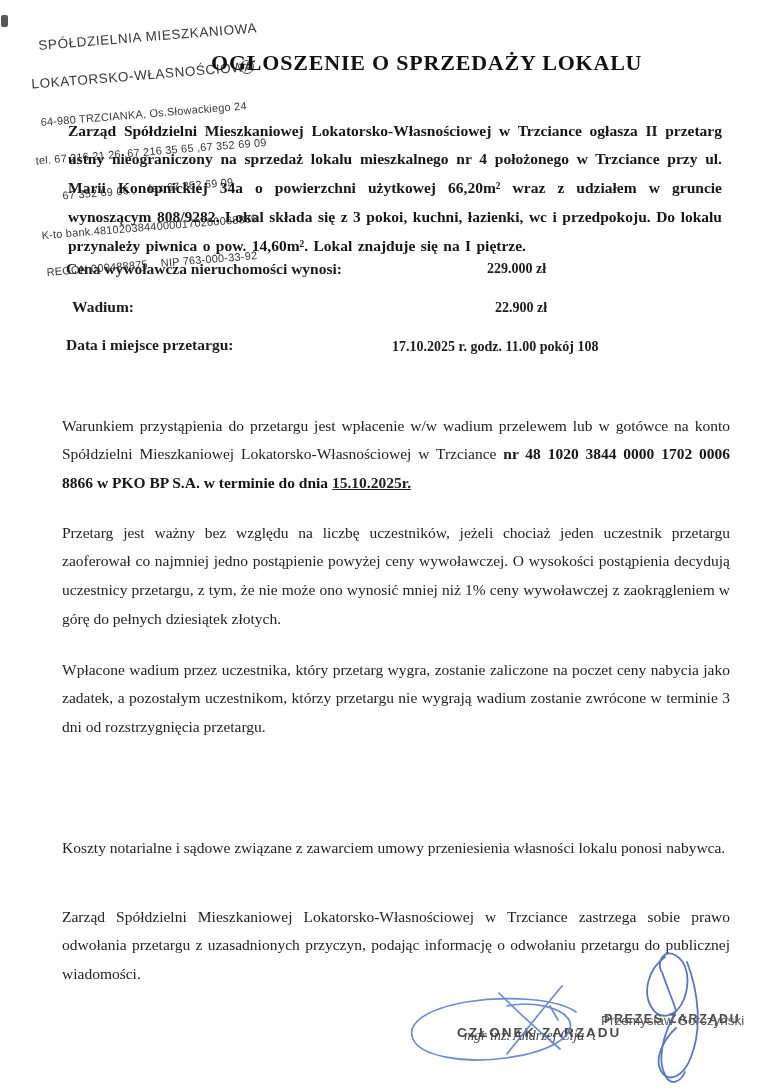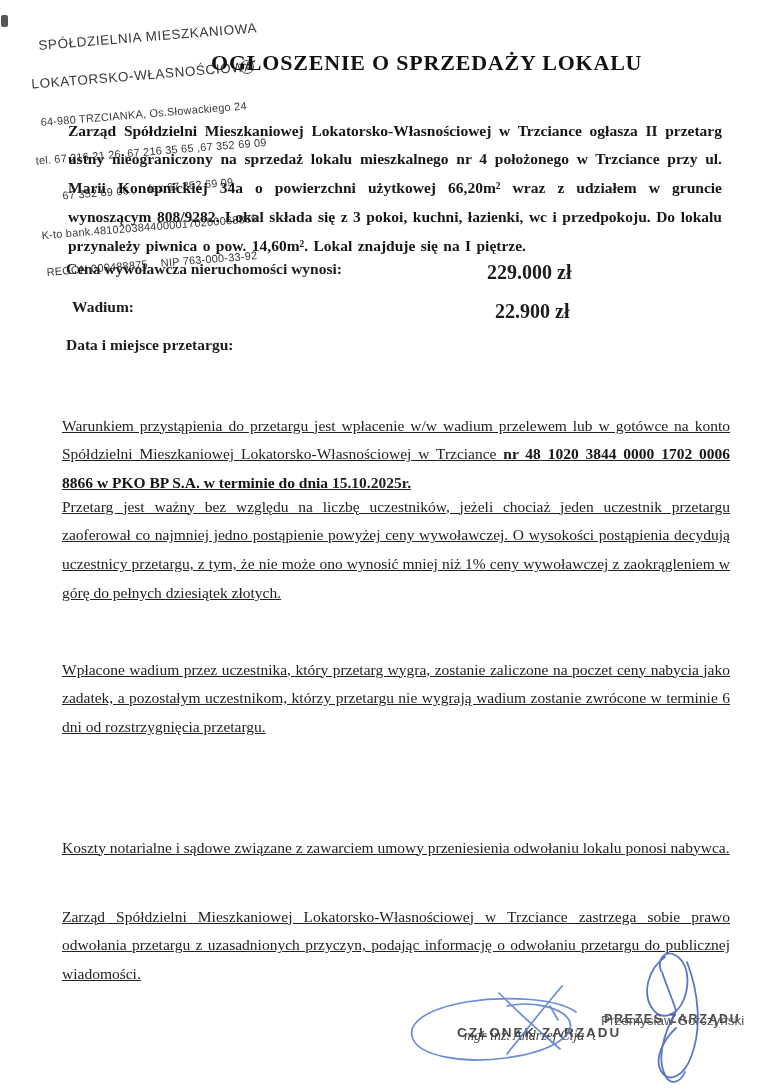--- a/index.html
+++ b/index.html
@@ -57,29 +57,28 @@
     position: absolute; left: 68px; top: 101px; width: 654px;
     font-size: 15.5px; font-weight: bold;
     line-height: 28.8px;
     text-align: justify;
     word-spacing: 1.5px;
     color: #161616;
   }
 
   
   .detail-label { position: absolute; font-size: 15.5px; font-weight: bold; white-space: nowrap; }
-  .detail-value { position: absolute; font-size: 20px; font-weight: bold; white-space: nowrap; }
+  .detail-value { position: absolute; font-size: 14px; font-weight: bold; white-space: nowrap; }
 
   
   .para {
     position: absolute; left: 62px; width: 668px;
     font-size: 15.5px; line-height: 28.9px;
     text-align: justify;
     color: #222;
-    text-decoration: underline;
   }
   .para b { color: #161616; }
   .underline { text-decoration: underline; font-weight: bold; }
 
   
   .sig-title {
     position: absolute;
     font-family: "Liberation Sans", sans-serif;
     font-weight: bold; color: #4b4b4b;
     white-space: nowrap;
@@ -118,26 +117,27 @@
 
   <p class="intro">Zarząd Spółdzielni Mieszkaniowej Lokatorsko-Własnościowej w Trzciance ogłasza II przetarg ustny nieograniczony na sprzedaż lokalu mieszkalnego nr 4 położonego w Trzciance przy ul. Marii Konopnickiej 34a o powierzchni użytkowej 66,20m² wraz z udziałem w gruncie wynoszącym 808/9282. Lokal składa się z 3 pokoi, kuchni, łazienki, wc i przedpokoju. Do lokalu przynależy piwnica o pow. 14,60m². Lokal znajduje się na I piętrze.</p>
 
   <span class="detail-label" style="left:66px; top:260px;">Cena wywoławcza nieruchomości wynosi:</span>
   <span class="detail-value" style="left:487px; top:261px;">229.000 zł</span>
 
   <span class="detail-label" style="left:72px; top:298px;">Wadium:</span>
   <span class="detail-value" style="left:495px; top:300px;text-align:right;">22.900 zł</span>
 
   <span class="detail-label" style="left:66px; top:336px;text-align:right;">Data i miejsce przetargu:</span>
+  <span class="detail-value" style="left:392px; top:339px;">17.10.2025 r. godz. 11.00 pokój 108</span>
 
   <p class="para" style="top:396px;"><span>Warunkiem przystąpienia do przetargu jest wpłacenie w/w wadium przelewem lub w gotówce na konto Spółdzielni Mieszkaniowej Lokatorsko-Własnościowej w Trzciance </span><b>nr 48 1020 3844 0000 1702 0006 8866 w PKO BP S.A. w terminie do dnia </b><span class="underline">15.10.2025r.</span></p>
 
-  <p class="para" style="top:477px;">Przetarg jest ważny bez względu na liczbę uczestników, jeżeli chociaż jeden uczestnik przetargu zaoferował co najmniej jedno postąpienie powyżej ceny wywoławczej. O wysokości postąpienia decydują uczestnicy przetargu, z tym, że nie może ono wynosić mniej niż 1% ceny wywoławczej z zaokrągleniem w górę do pełnych dziesiątek złotych.</p>
-  <p class="para" style="top:640px;">Wpłacone wadium przez uczestnika, który przetarg wygra, zostanie zaliczone na poczet ceny nabycia jako zadatek, a pozostałym uczestnikom, którzy przetargu nie wygrają wadium zostanie zwrócone w terminie 6 dni od rozstrzygnięcia przetargu.</p>
-  <p class="para" style="top:818px;">Koszty notarialne i sądowe związane z zawarciem umowy przeniesienia odwołaniu lokalu ponosi nabywca.</p>
+  <p class="para" style="top:503px;">Przetarg jest ważny bez względu na liczbę uczestników, jeżeli chociaż jeden uczestnik przetargu zaoferował co najmniej jedno postąpienie powyżej ceny wywoławczej. O wysokości postąpienia decydują uczestnicy przetargu, z tym, że nie może ono wynosić mniej niż 1% ceny wywoławczej z zaokrągleniem w górę do pełnych dziesiątek złotych.</p>
+  <p class="para" style="top:640px;">Wpłacone wadium przez uczestnika, który przetarg wygra, zostanie zaliczone na poczet ceny nabycia jako zadatek, a pozostałym uczestnikom, którzy przetargu nie wygrają wadium zostanie zwrócone w terminie 3 dni od rozstrzygnięcia przetargu.</p>
+  <p class="para" style="top:818px;">Koszty notarialne i sądowe związane z zawarciem umowy przeniesienia własności lokalu ponosi nabywca.</p>
   <p class="para" style="top:887px;">Zarząd Spółdzielni Mieszkaniowej Lokatorsko-Własnościowej w Trzciance zastrzega sobie prawo odwołania przetargu z uzasadnionych przyczyn, podając informację o odwołaniu przetargu do publicznej wiadomości.</p>
 
   <span class="sig-title left">CZŁONEK ZARZĄDU</span>
   <span class="sig-name  left">mgr inż. Andrzej Cija</span>
   <span class="sig-title right">PREZES ZARZĄDU</span>
   <span class="sig-name  right">Przemysław Gorczyński</span>
 
   <svg class="ink-overlay" width="770" height="1089" viewBox="0 0 770 1089">
     <g stroke="#5b7fd0" stroke-width="1.7" fill="none" stroke-linecap="round" opacity="0.9">
       <path d="M 576 1012 C 558 999 508 995 466 1002 C 427 1009 406 1023 413 1039 C 420 1056 463 1064 506 1058 C 550 1052 577 1036 569 1020 C 561 1006 529 1001 507 1006"></path>

